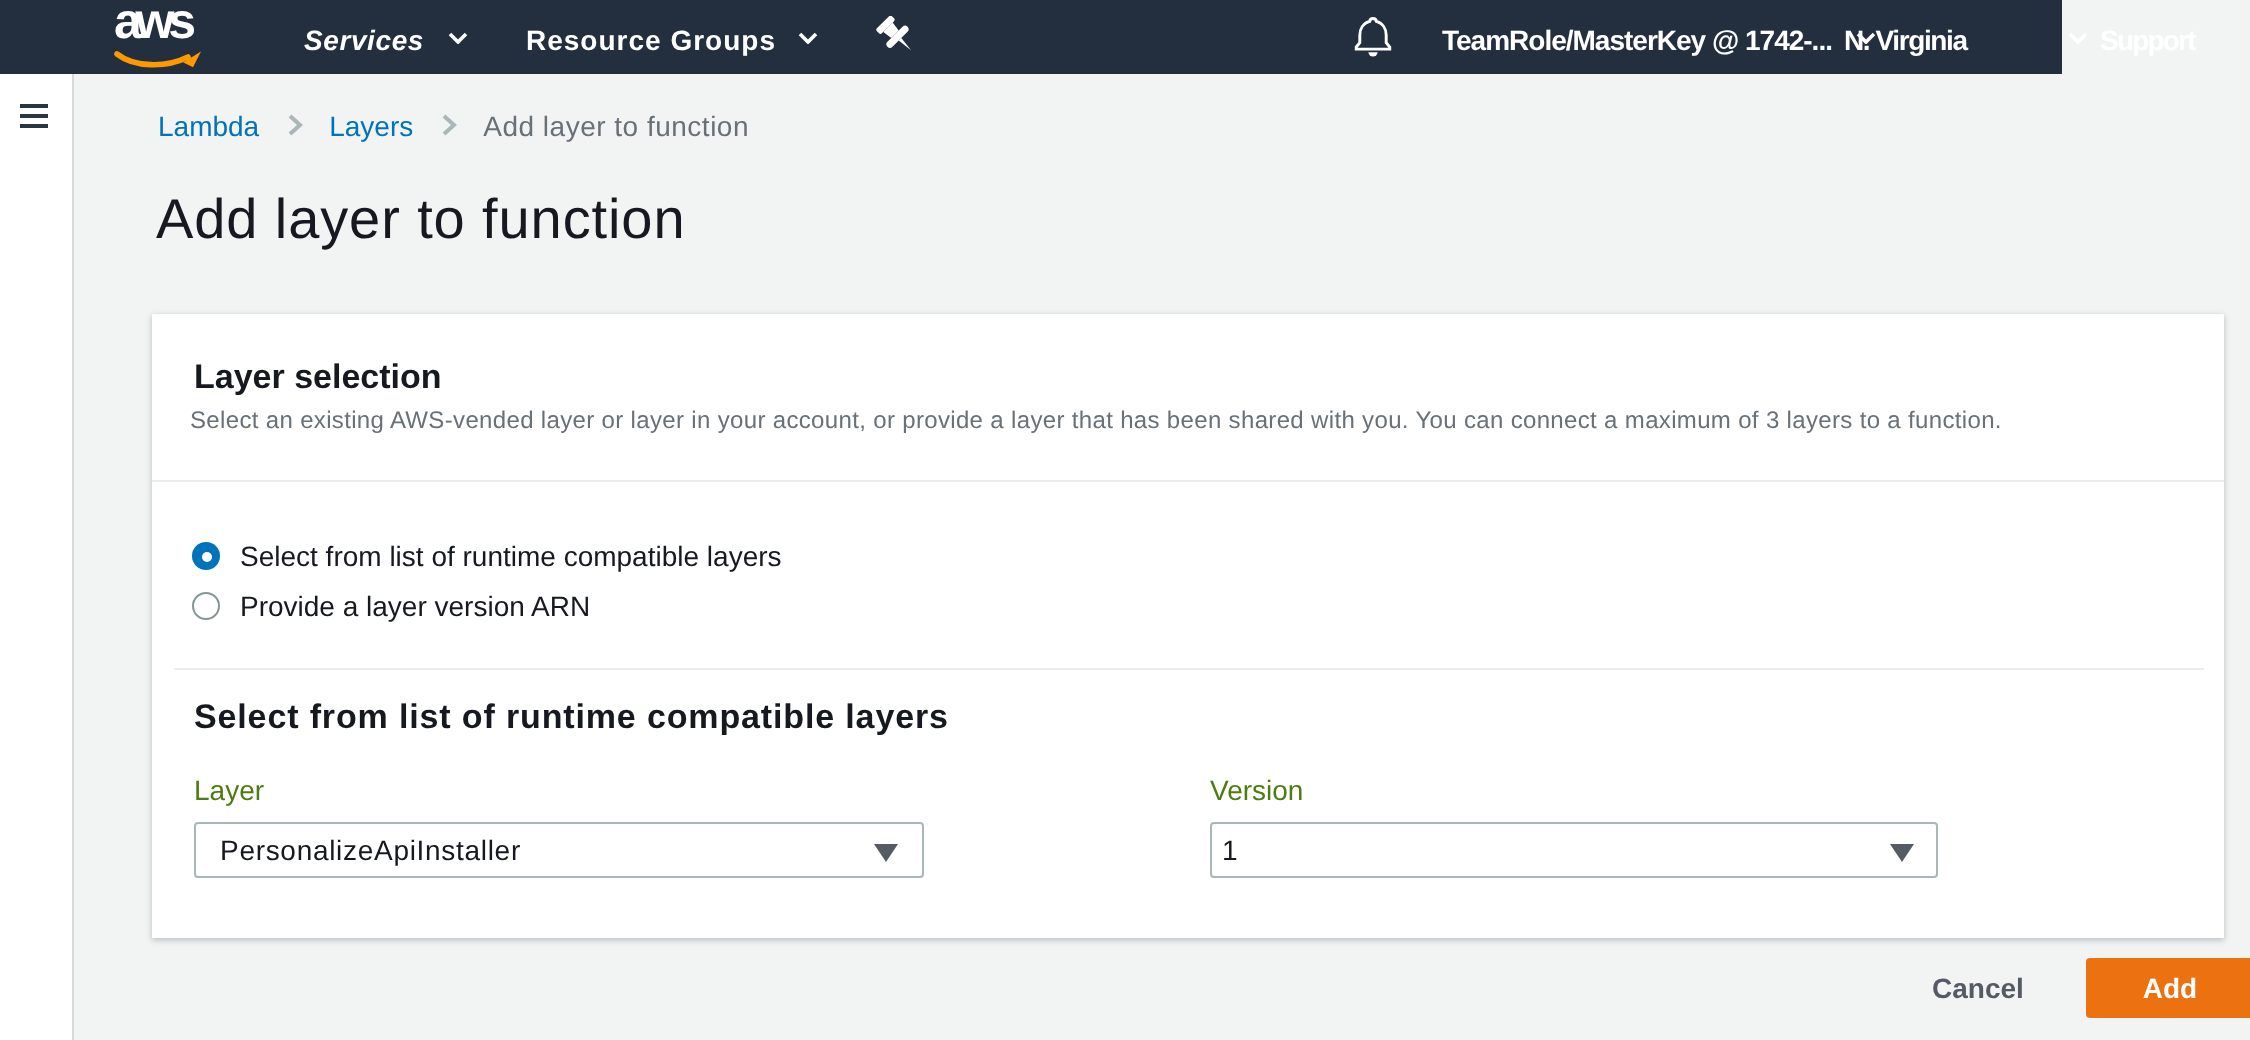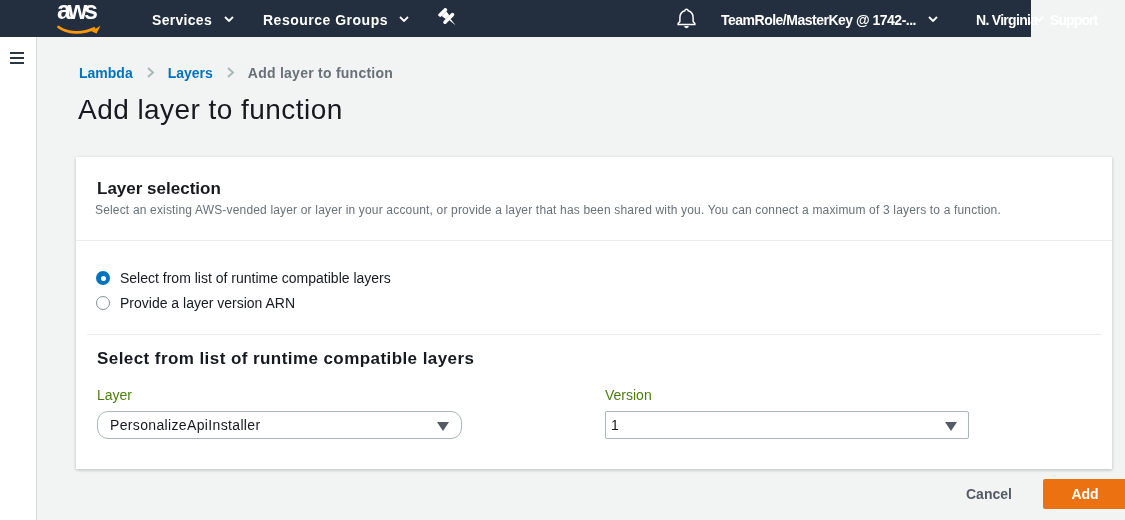--- a/index.html
+++ b/index.html
@@ -9,21 +9,21 @@
 
 .topnav { position:absolute; top:0; left:0; width:1031px; height:37px; background:#232f3e; }
 .nav-item { position:absolute; color:#ffffff; font-size:14px; font-weight:700; top:12px; white-space:nowrap; }
 .caret { position:absolute; width:10px; height:6px; }
 
 
 .sidebar { position:absolute; top:37px; left:0; width:37px; height:483px; background:#ffffff; border-right:1px solid #d5dbdb; }
 .bar { position:absolute; left:10px; width:14px; height:2px; background:#2a3642; }
 
 
-.crumb { position:absolute; top:65px; left:79px; font-size:14px; color:#687078; white-space:nowrap;font-weight:bold; }
+.crumb { position:absolute; top:55px; left:79px; font-size:14px; color:#687078; white-space:nowrap; }
 .crumb a { color:#0073bb; text-decoration:none; }
 .bsep { display:inline-block; vertical-align:-1px; margin:0 13px; }
 
 
 h1 { position:absolute; top:94px; left:78px; font-size:28px; font-weight:400; color:#16191f; letter-spacing:0.45px; }
 
 
 .card { position:absolute; left:76px; top:146px; width:1036px; height:312px; background:#ffffff; box-shadow:0 1px 3px rgba(0,28,36,.25);margin-top:11px; }
 .card-title { position:absolute; left:21px; top:22px; font-size:17px; font-weight:700; color:#16191f; }
 .card-desc { position:absolute; left:19px; top:46px; font-size:12px; color:#687078; letter-spacing:0.17px; white-space:nowrap; }
@@ -48,21 +48,21 @@
 </head>
 <body>
 
 <div class="topnav">
 
   <svg class="abs" style="left:56px; top:3px;" width="48" height="32" viewBox="0 0 48 32">
     <text x="1" y="16" font-family="Liberation Sans" font-size="25" font-weight="700" fill="#ffffff" textLength="41">aws</text>
     <path d="M2.5,24 C11,30.7 27,31 38,25.5" fill="none" stroke="#f90" stroke-width="2.8" stroke-linecap="round"></path>
     <polygon points="35.5,28.3 44.5,22.8 40.5,30.6 37,28.9" fill="#f90"></polygon>
   </svg>
-  <div class="nav-item" style="left:152px; letter-spacing:0.3px;">Services</div>
+  <div class="nav-item" style="left:152px; letter-spacing:0.3px;font-style:italic;">Services</div>
   <svg class="caret" style="left:224px; top:16px;" viewBox="0 0 10 6">
       <polyline points="1,1 5,5 9,1" fill="none" stroke="#fff" stroke-width="1.8"></polyline>
     </svg>
   <div class="nav-item" style="left:263px; letter-spacing:0.5px;">Resource Groups</div>
   <svg class="caret" style="left:399px; top:16px;" viewBox="0 0 10 6">
       <polyline points="1,1 5,5 9,1" fill="none" stroke="#fff" stroke-width="1.8"></polyline>
     </svg>
 
   <svg class="abs" style="left:438px; top:8px;" width="22" height="26" viewBox="0 0 18 22">
     <g transform="rotate(-45 9 9)">
@@ -74,21 +74,21 @@
   </svg>
 
   <svg class="abs" style="left:676px; top:8px;" width="21" height="22" viewBox="0 0 20 21">
     <path d="M10,1.2 c0.9,0 1.5,0.6 1.6,1.4 C14.6,3.4 16.3,6 16.3,9.2 l0,3.6 1.7,2 0,1 -16,0 0,-1 1.7,-2 0,-3.6 C3.7,6 5.4,3.4 8.4,2.6 C8.5,1.8 9.1,1.2 10,1.2 z" fill="none" stroke="#fff" stroke-width="1.4"></path>
     <path d="M7.8,17.3 a2.2,2.0 0 0 0 4.4,0 z" fill="#fff"></path>
   </svg>
   <div class="nav-item" style="left:721px; letter-spacing:-0.5px;">TeamRole/MasterKey @ 1742-...</div>
   <svg class="caret" style="left:928px; top:16px;" viewBox="0 0 10 6">
       <polyline points="1,1 5,5 9,1" fill="none" stroke="#fff" stroke-width="1.8"></polyline>
     </svg>
-  <div class="nav-item" style="left:976px; letter-spacing:-0.7px;">N. Virginia</div>
+  <div class="nav-item" style="left:922px; letter-spacing:-0.7px;">N. Virginia</div>
   <svg class="caret" style="left:1034px; top:16px;" viewBox="0 0 10 6">
       <polyline points="1,1 5,5 9,1" fill="none" stroke="#fff" stroke-width="1.8"></polyline>
     </svg>
   <div class="nav-item" style="left:1034px; letter-spacing:-0.9px;margin-left:16px;">Support</div>
 </div>
 
 <div class="sidebar">
   <div class="bar" style="top:15px;"></div>
   <div class="bar" style="top:20px;"></div>
   <div class="bar" style="top:25px;"></div>
@@ -116,20 +116,20 @@
   <div class="radio-row" style="top:139px;">
     <span class="radio-off"></span>
     <span class="radio-label">Provide a layer version ARN</span>
   </div>
 
   <div class="hdiv2"></div>
 
   <div class="sec-title">Select from list of runtime compatible layers</div>
 
   <div class="field-label" style="left:21px;">Layer</div>
-  <div class="select" style="left:21px; width:365px;border-radius:11px;">PersonalizeApiInstaller<span class="sel-caret" style="right:12px;"></span></div>
+  <div class="select" style="left:21px; width:365px;">PersonalizeApiInstaller<span class="sel-caret" style="right:12px;"></span></div>
 
   <div class="field-label" style="left:529px;">Version</div>
   <div class="select" style="left:529px; width:364px; padding-left:5px;">1<span class="sel-caret" style="right:11px;"></span></div>
 </div>
 
 <div class="cancel">Cancel</div>
 <div class="addbtn">Add</div>
 
 </body></html>

